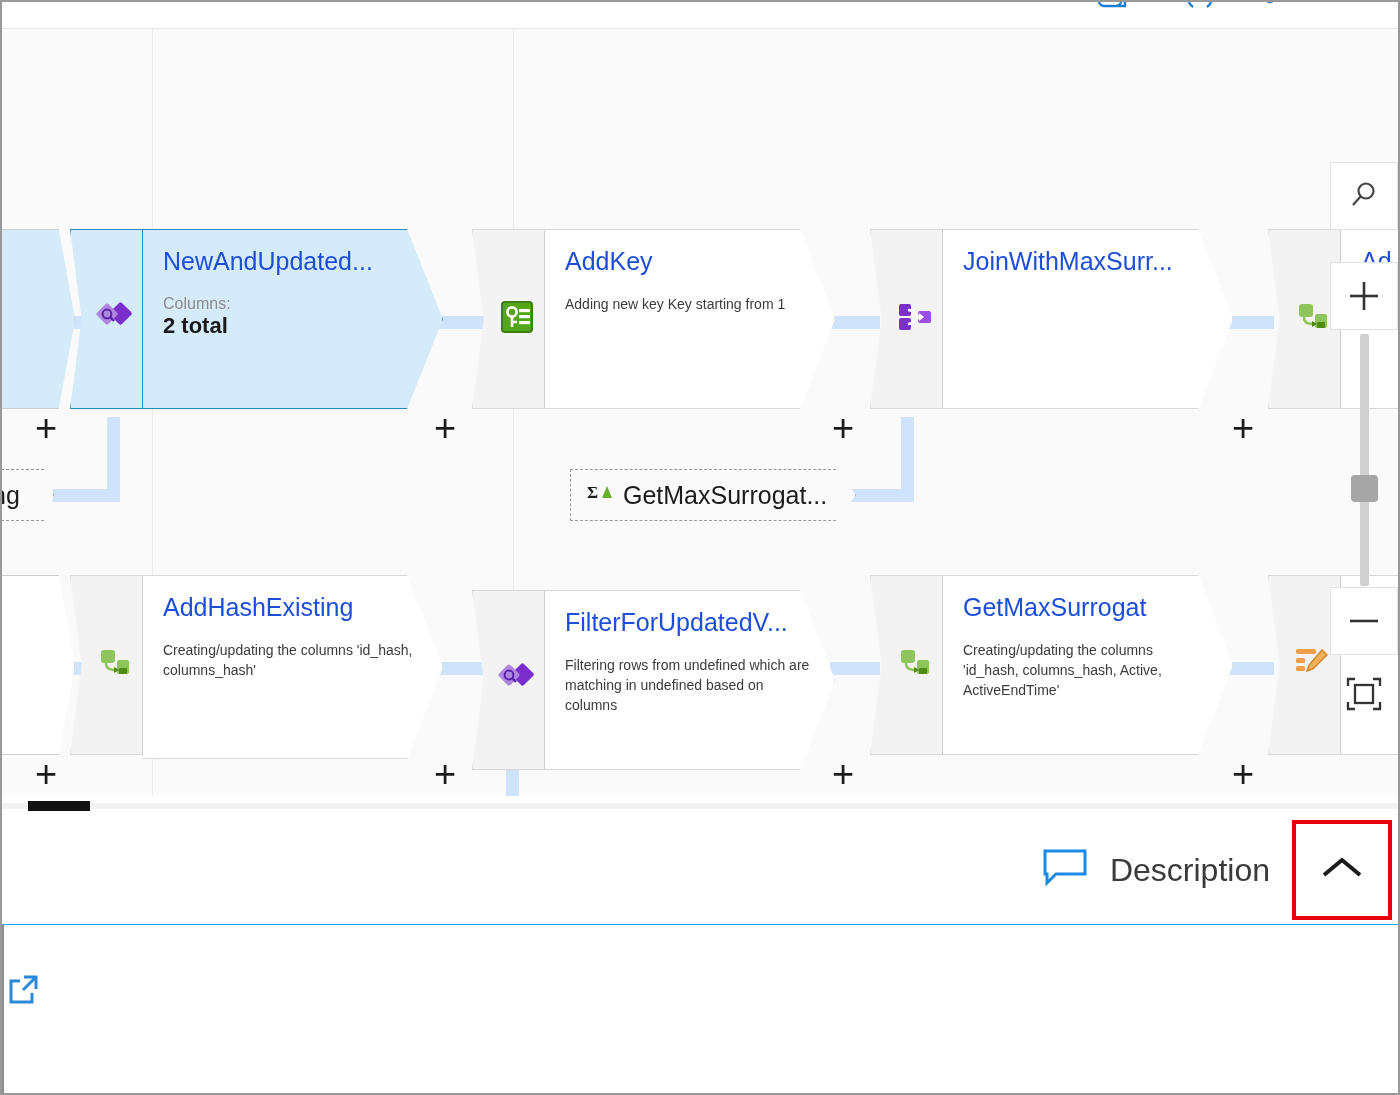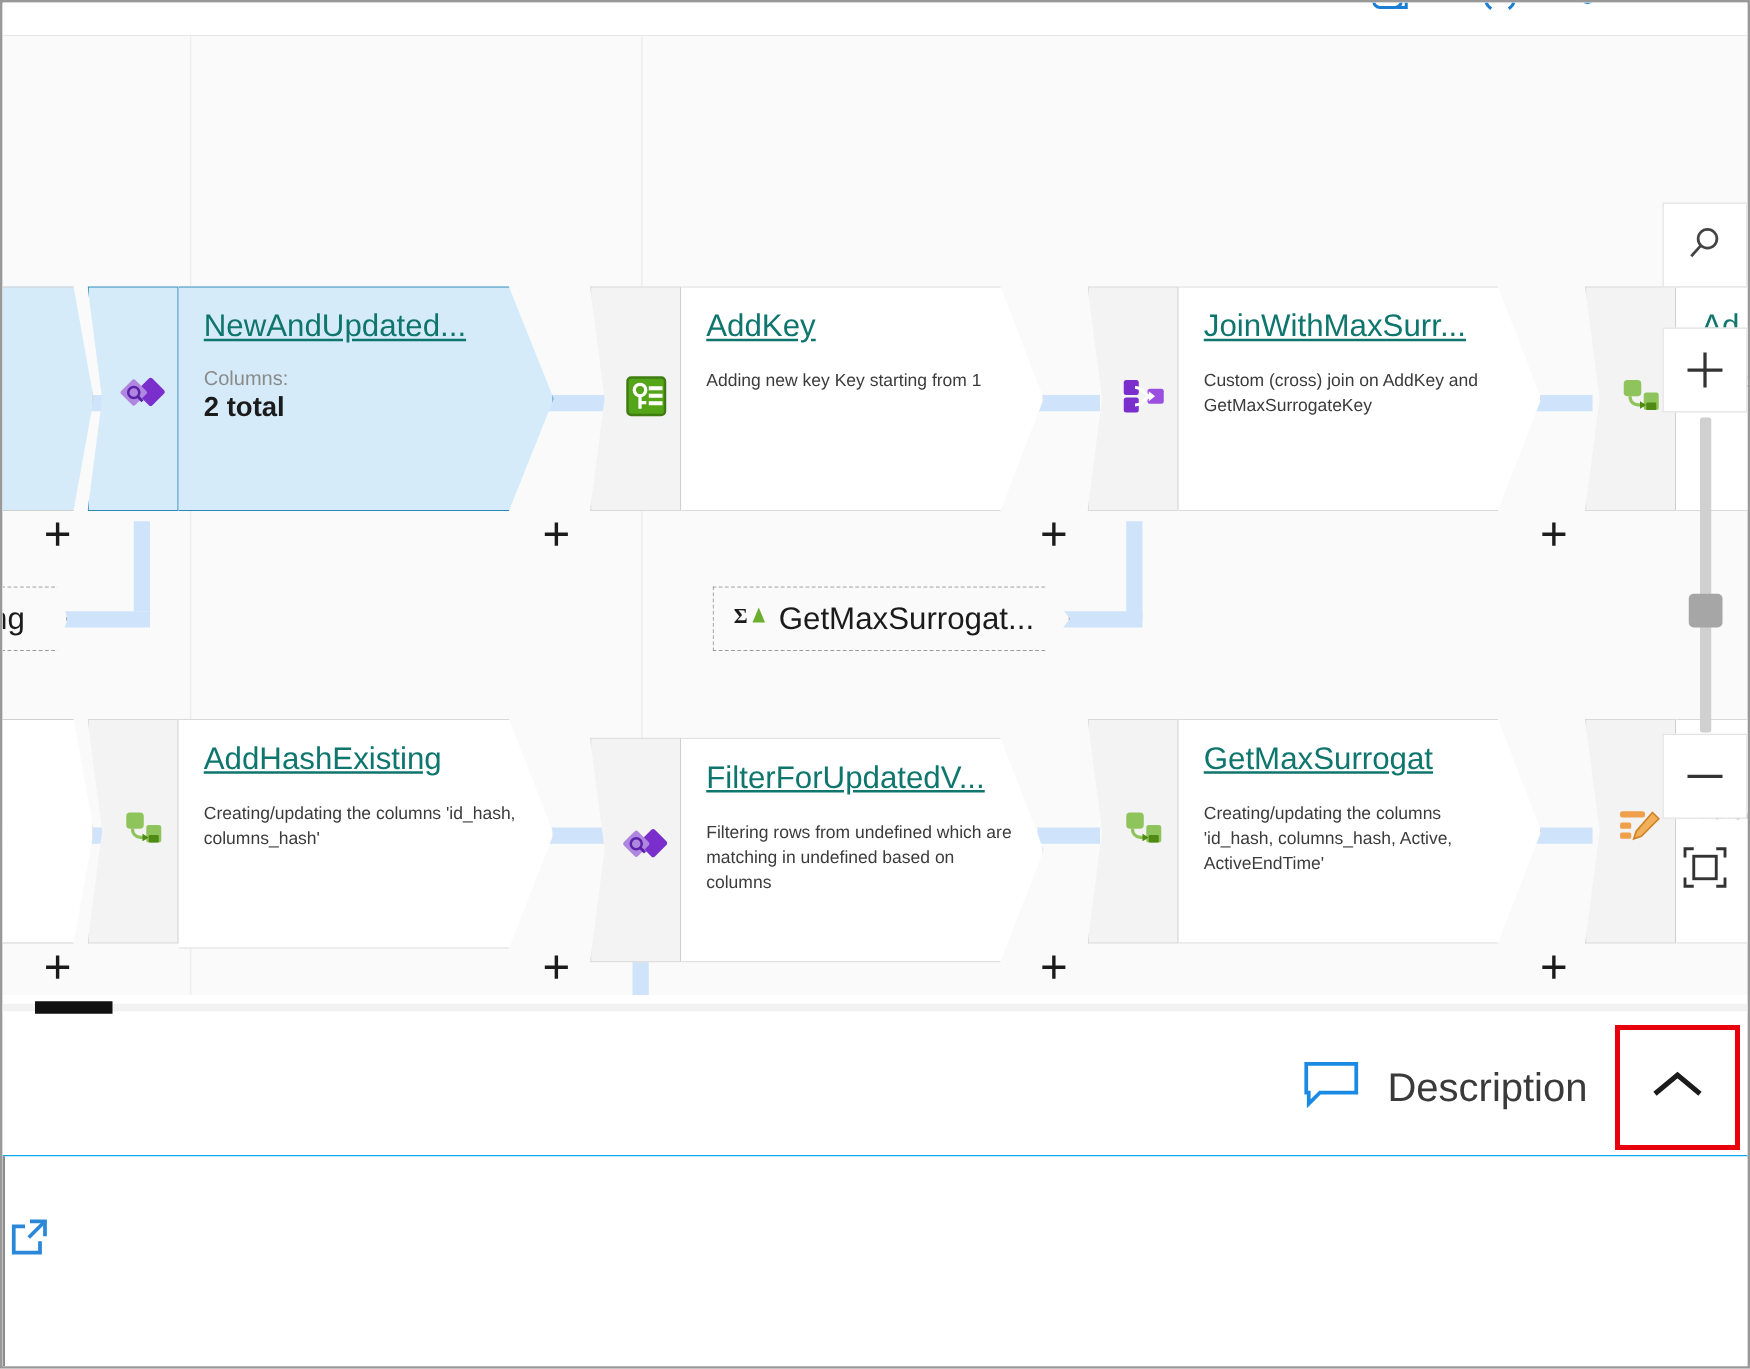--- a/index.html
+++ b/index.html
@@ -74,22 +74,22 @@
     position:relative;
     background:#ffffff;
     border:1px solid #d9d9d9;
     border-left:none;
     box-sizing:border-box;
     clip-path:polygon(0 0, 88% 0, 100% 50%, 88% 100%, 0 100%);
     padding:18px 20px 10px 20px;
     overflow:hidden;
   }
   .node .title{
-    font-size:25px;color:#0f766e;font-weight:400;
-    line-height:1.1;margin-bottom:18px;white-space:nowrap;text-decoration:underline;
+    font-size:25px;color:#1d4ed8;font-weight:400;
+    line-height:1.1;margin-bottom:18px;white-space:nowrap;
   }
   .node .desc{
     font-size:14px;color:#3b3b3b;line-height:1.45;
   }
   .node .sub-label{font-size:16px;color:#8a8a8a;line-height:1.2;}
   .node .sub-value{font-size:22px;color:#1b1b1b;font-weight:600;line-height:1.2;}
 
   
   .node.selected .icon-strip{background:#d6ebfa;border-color:#2b89b8;}
   .node.selected .body{background:#d6ebfa;border-color:#2b89b8;}
@@ -138,21 +138,21 @@
     position:absolute;left:0;bottom:0;right:0;height:20px;
     background:#ffffff;
   }
   #hscroll .track{position:absolute;left:0;right:0;top:7px;height:6px;background:#f2f2f2;}
   #hscroll .thumb{position:absolute;left:26px;top:5px;width:62px;height:10px;background:#111;}
 
   
   #descbar{
     position:absolute;left:0;top:814px;right:0;height:108px;
     background:#ffffff;
-    border-bottom:3px solid #0ea5e9;
+    border-bottom:1px solid #0ea5e9;
     display:flex;align-items:center;justify-content:flex-end;
   }
   #desc-inner{display:flex;align-items:center;gap:22px;padding-right:0;}
   #desc-label{font-size:32px;color:#3a3a3a;}
   #desc-collapse{
     width:100px;height:100px;display:flex;align-items:center;justify-content:center;
     border:4px solid #e8000d;box-sizing:border-box;background:#fff;margin-right:6px;
   }
   
   #lowerpane{
@@ -264,21 +264,20 @@
             <rect x="1" y="17" width="12" height="12" rx="2" fill="#7a2ecb"></rect>
             <rect x="20" y="10" width="13" height="12" rx="2" fill="#9b4fe0"></rect>
             <path d="M10 9 C18 9 16 16 24 16" fill="none" stroke="#ffffff" stroke-width="2.4"></path>
             <path d="M10 23 C18 23 16 16 24 16" fill="none" stroke="#ffffff" stroke-width="2.4"></path>
             <path d="M21 12 L26 16 L21 20 Z" fill="#ffffff"></path>
           </svg>
         </span>
       </div>
       <div class="chev body" style="width:290px;height:180px;">
         <div class="title">JoinWithMaxSurr...</div>
-        <div class="desc">Custom (cross) join on AddKey and GetMaxSurrogateKey</div>
       </div>
     </div>
     <div class="plus" style="left:1230px;top:380px;">+</div>
 
     <div class="node" style="left:1266px;top:200px;">
       <div class="chev icon-strip" style="height:180px;">
         <span>
           <svg width="32" height="30" viewBox="0 0 32 30">
             <rect x="1" y="2" width="14" height="13" rx="3" fill="#8fc45c"></rect>
             <rect x="17" y="12" width="12" height="14" rx="2" fill="#8fc45c"></rect>

